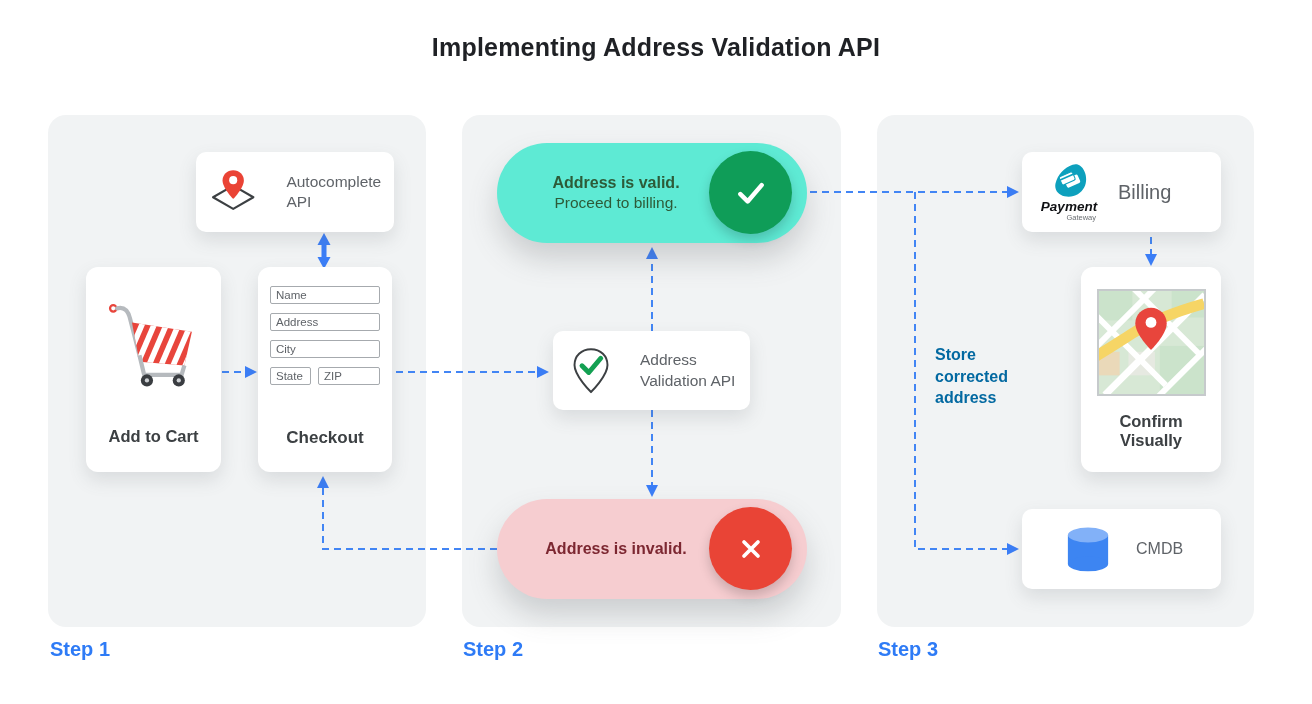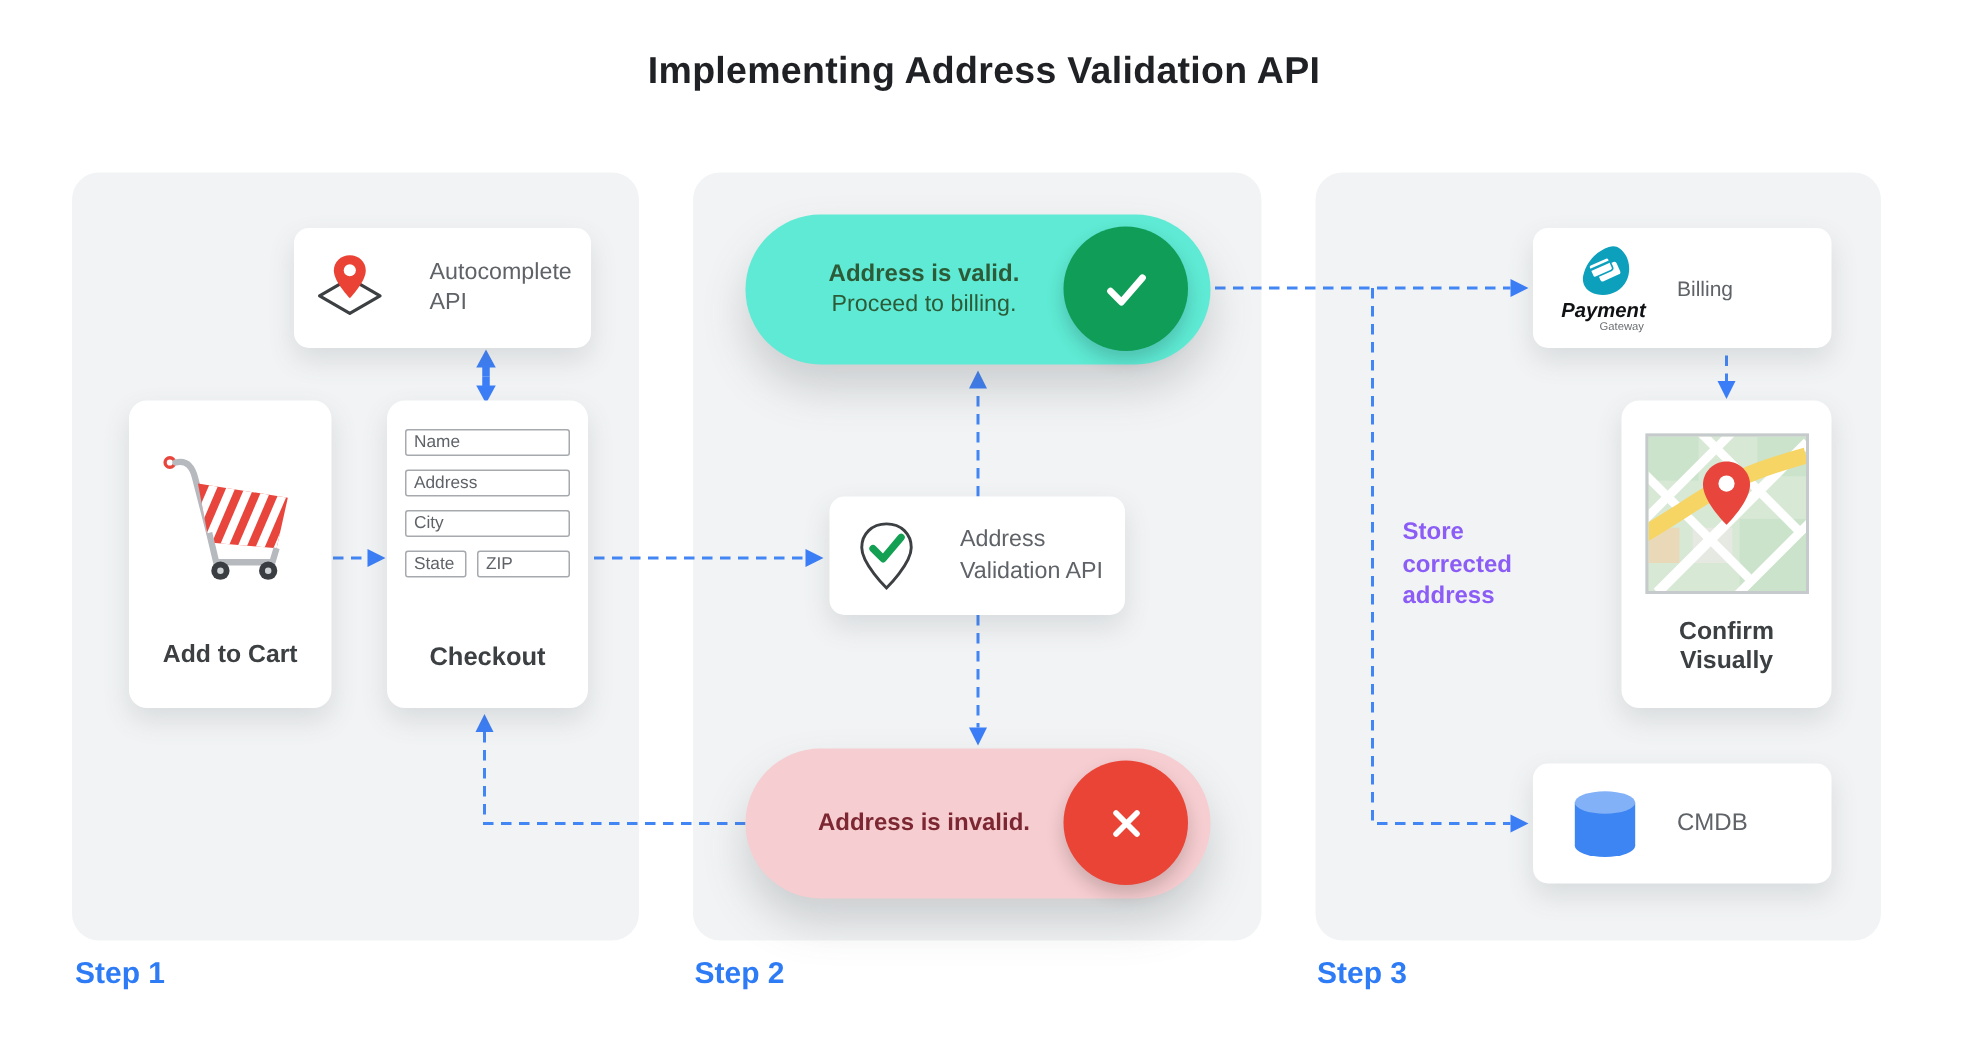--- a/index.html
+++ b/index.html
@@ -59,30 +59,30 @@
   .avapi-card { left:553px; top:331px; width:197px; height:79px; }
   .avapi-card .card-row { padding-left:17px; gap:28px; }
 
   .billing-card { left:1022px; top:152px; width:199px; height:80px; }
   .billing-card .card-row { padding-left:14px; gap:16px; }
   .pg-logo { width:66px; display:flex; flex-direction:column; align-items:center; }
   .pg-title { font-size:13.5px; font-weight:800; font-style:italic; color:#101114; line-height:1; margin-top:2px; }
   .pg-sub { font-size:7.5px; color:#6a6e72; line-height:1.1; align-self:flex-end; margin-right:6px; }
 
   .store-note { position:absolute; left:935px; top:344px; width:92px; z-index:3;
-                font-size:16px; font-weight:700; color:#8b5cf6; line-height:1.35; }
+                font-size:16px; font-weight:700; color:#0369a1; line-height:1.35; }
 
   .confirm-card { left:1081px; top:267px; width:140px; height:205px; border-radius:12px; }
   .map-frame { position:absolute; left:16px; top:22px; width:109px; height:107px;
                border:2px solid #c6cacc; overflow:hidden; background:#d7e8d5; }
   .confirm-card .big-card-label { bottom:22px; }
   .confirm-card .big-card-label span { display:inline-block; width:90px; }
 
   .cmdb-card { left:1022px; top:509px; width:199px; height:80px; }
-  .cmdb-card .card-row { padding-left:20px; gap:20px; }
+  .cmdb-card .card-row { padding-left:38px; gap:20px; }
 </style>
 </head>
 <body>
 
 <div class="canvas">
 
   <div class="title">Implementing Address Validation API</div>
 
   <div class="panel p1"></div>
   <div class="panel p2"></div>
@@ -213,21 +213,21 @@
           <path d="M32 4 C39 9 41 20 37 28 C33 36 24 40 15 38 C8 36.5 3.5 31 5 24 C7.5 13.5 15 6 24 3 C27 2 29.5 2.2 32 4 Z" fill="#0da0bd"></path>
           <g transform="rotate(-24 20 19)">
             <rect x="14.5" y="17.5" width="16" height="10" rx="1.8" fill="#fff"></rect>
             <rect x="10.5" y="12.5" width="16" height="10" rx="1.8" fill="#fff" stroke="#0da0bd" stroke-width="1.2"></rect>
             <line x1="10.5" y1="16" x2="26.5" y2="16" stroke="#0da0bd" stroke-width="1.8"></line>
           </g>
         </svg>
         <div class="pg-title">Payment</div>
         <div class="pg-sub">Gateway</div>
       </div>
-      <div class="gray-text" style="font-size:14px">Billing</div>
+      <div class="gray-text" style="font-size:20px">Billing</div>
     </div>
   </div>
 
   <div class="store-note">Store corrected address</div>
 
   <div class="card confirm-card">
     <div class="map-frame">
       <svg width="105" height="103" viewBox="0 0 107 105">
         <rect x="0" y="0" width="107" height="105" fill="#d7e8d5"></rect>
         <rect x="0" y="0" width="34" height="30" fill="#cbe3cb"></rect>

